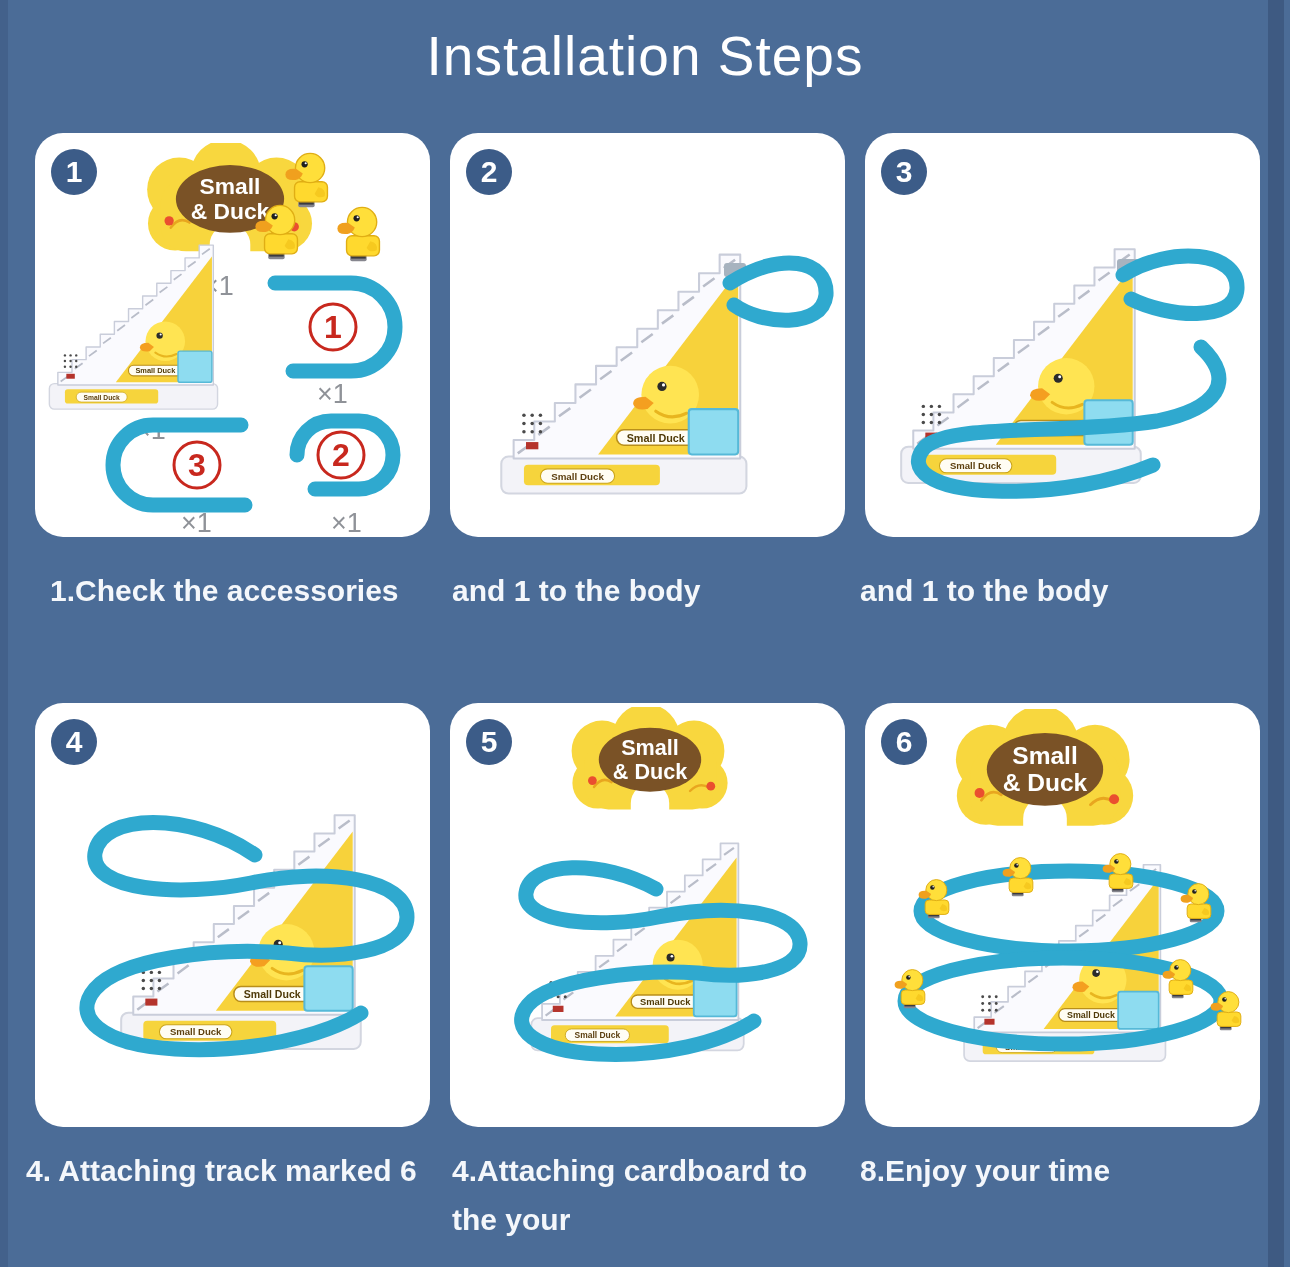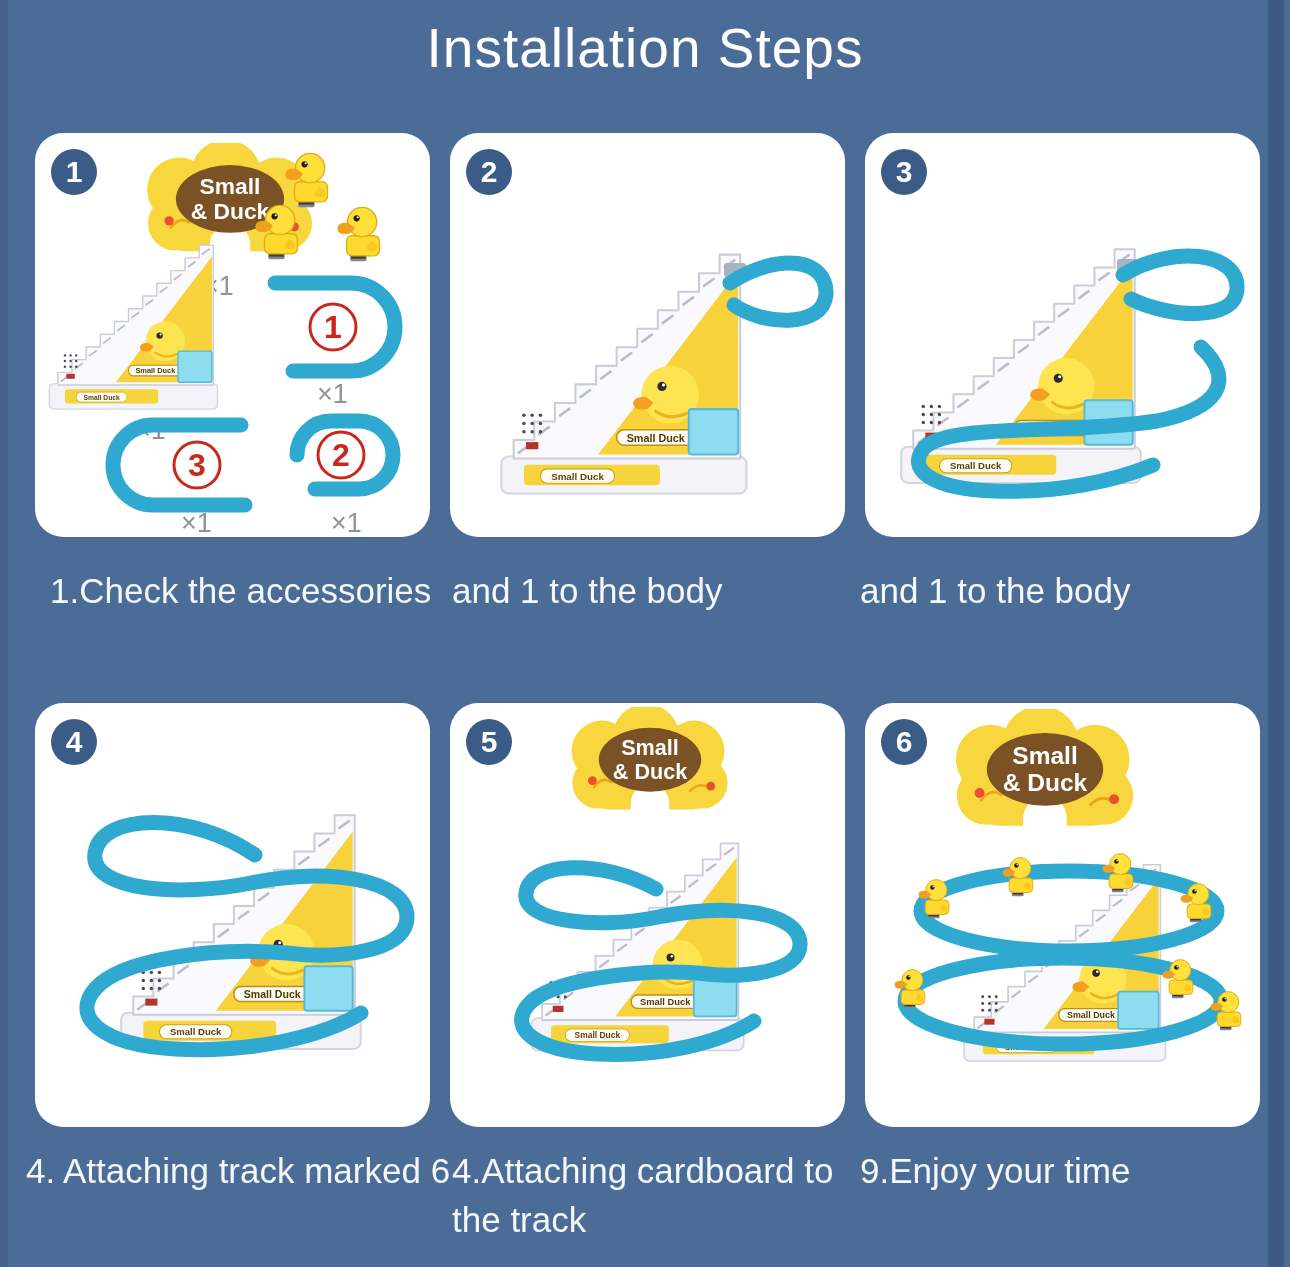--- a/index.html
+++ b/index.html
@@ -7,21 +7,21 @@
     position:relative;
     width:1290px;height:1267px;
     background:var(--bg,#4b6c97);
     overflow:hidden;
     font-family:"Liberation Sans",sans-serif;
   }
   .edge-strip{position:absolute;top:0;height:100%;}
   .edge-left{left:0;width:8px;background:var(--edge,#3e5a82);opacity:.55;}
   .edge-right{left:1268px;width:16px;background:var(--edge,#3e5a82);}
   .title{
-    position:absolute;top:16px;left:0;width:1290px;
+    position:absolute;top:24px;left:0;width:1290px;
     text-align:center;color:#ffffff;
     font-size:55px;font-weight:400;letter-spacing:1px;
   }
   .panel{
     position:absolute;width:395px;
     background:var(--panel,#ffffff);
     border-radius:28px;
   }
   .row1{top:133px;height:404px;}
   .row2{top:703px;height:424px;}
@@ -29,21 +29,21 @@
   .badge{
     position:absolute;left:16px;top:16px;z-index:5;
     width:46px;height:46px;border-radius:50%;
     background:var(--badge,#3c5c88);color:#ffffff;
     display:flex;align-items:center;justify-content:center;
     font-size:30px;font-weight:bold;
   }
   .scene{position:absolute;left:0;top:0;width:100%;height:100%;}
   .caption{
     position:absolute;color:var(--cap,#f4f7fb);
-    font-size:35px;line-height:49px;font-weight:400;
+    font-size:30px;line-height:49px;font-weight:700;
     white-space:nowrap;
   }
   .cap-r1{top:566px;} .cap-r2{top:1146px;}
   svg text{font-family:"Liberation Sans",sans-serif;}
   .qty{font-size:27px;fill:var(--qty,#8f9298);}
   .rednum{font-size:32px;fill:var(--red,#c8281e);font-weight:bold;}
   .redcirc{fill:#ffffff;stroke:var(--red,#c8281e);stroke-width:3px;}
 </style>
 </head>
 <body>
@@ -242,19 +242,19 @@
     <div>and 1 to the body</div>
   </div>
   <div class="caption cap-r1" style="left:860px">
     <div>and 1 to the body</div>
   </div>
   <div class="caption cap-r2" style="left:26px">
     <div>4. Attaching track marked 6</div>
   </div>
   <div class="caption cap-r2" style="left:452px">
     <div>4.Attaching cardboard to</div>
-    <div>the track</div>
+    <div>the your</div>
   </div>
   <div class="caption cap-r2" style="left:860px">
-    <div>9.Enjoy your time</div>
+    <div>8.Enjoy your time</div>
     <div></div>
   </div>
 </div>
 
 </body></html>

